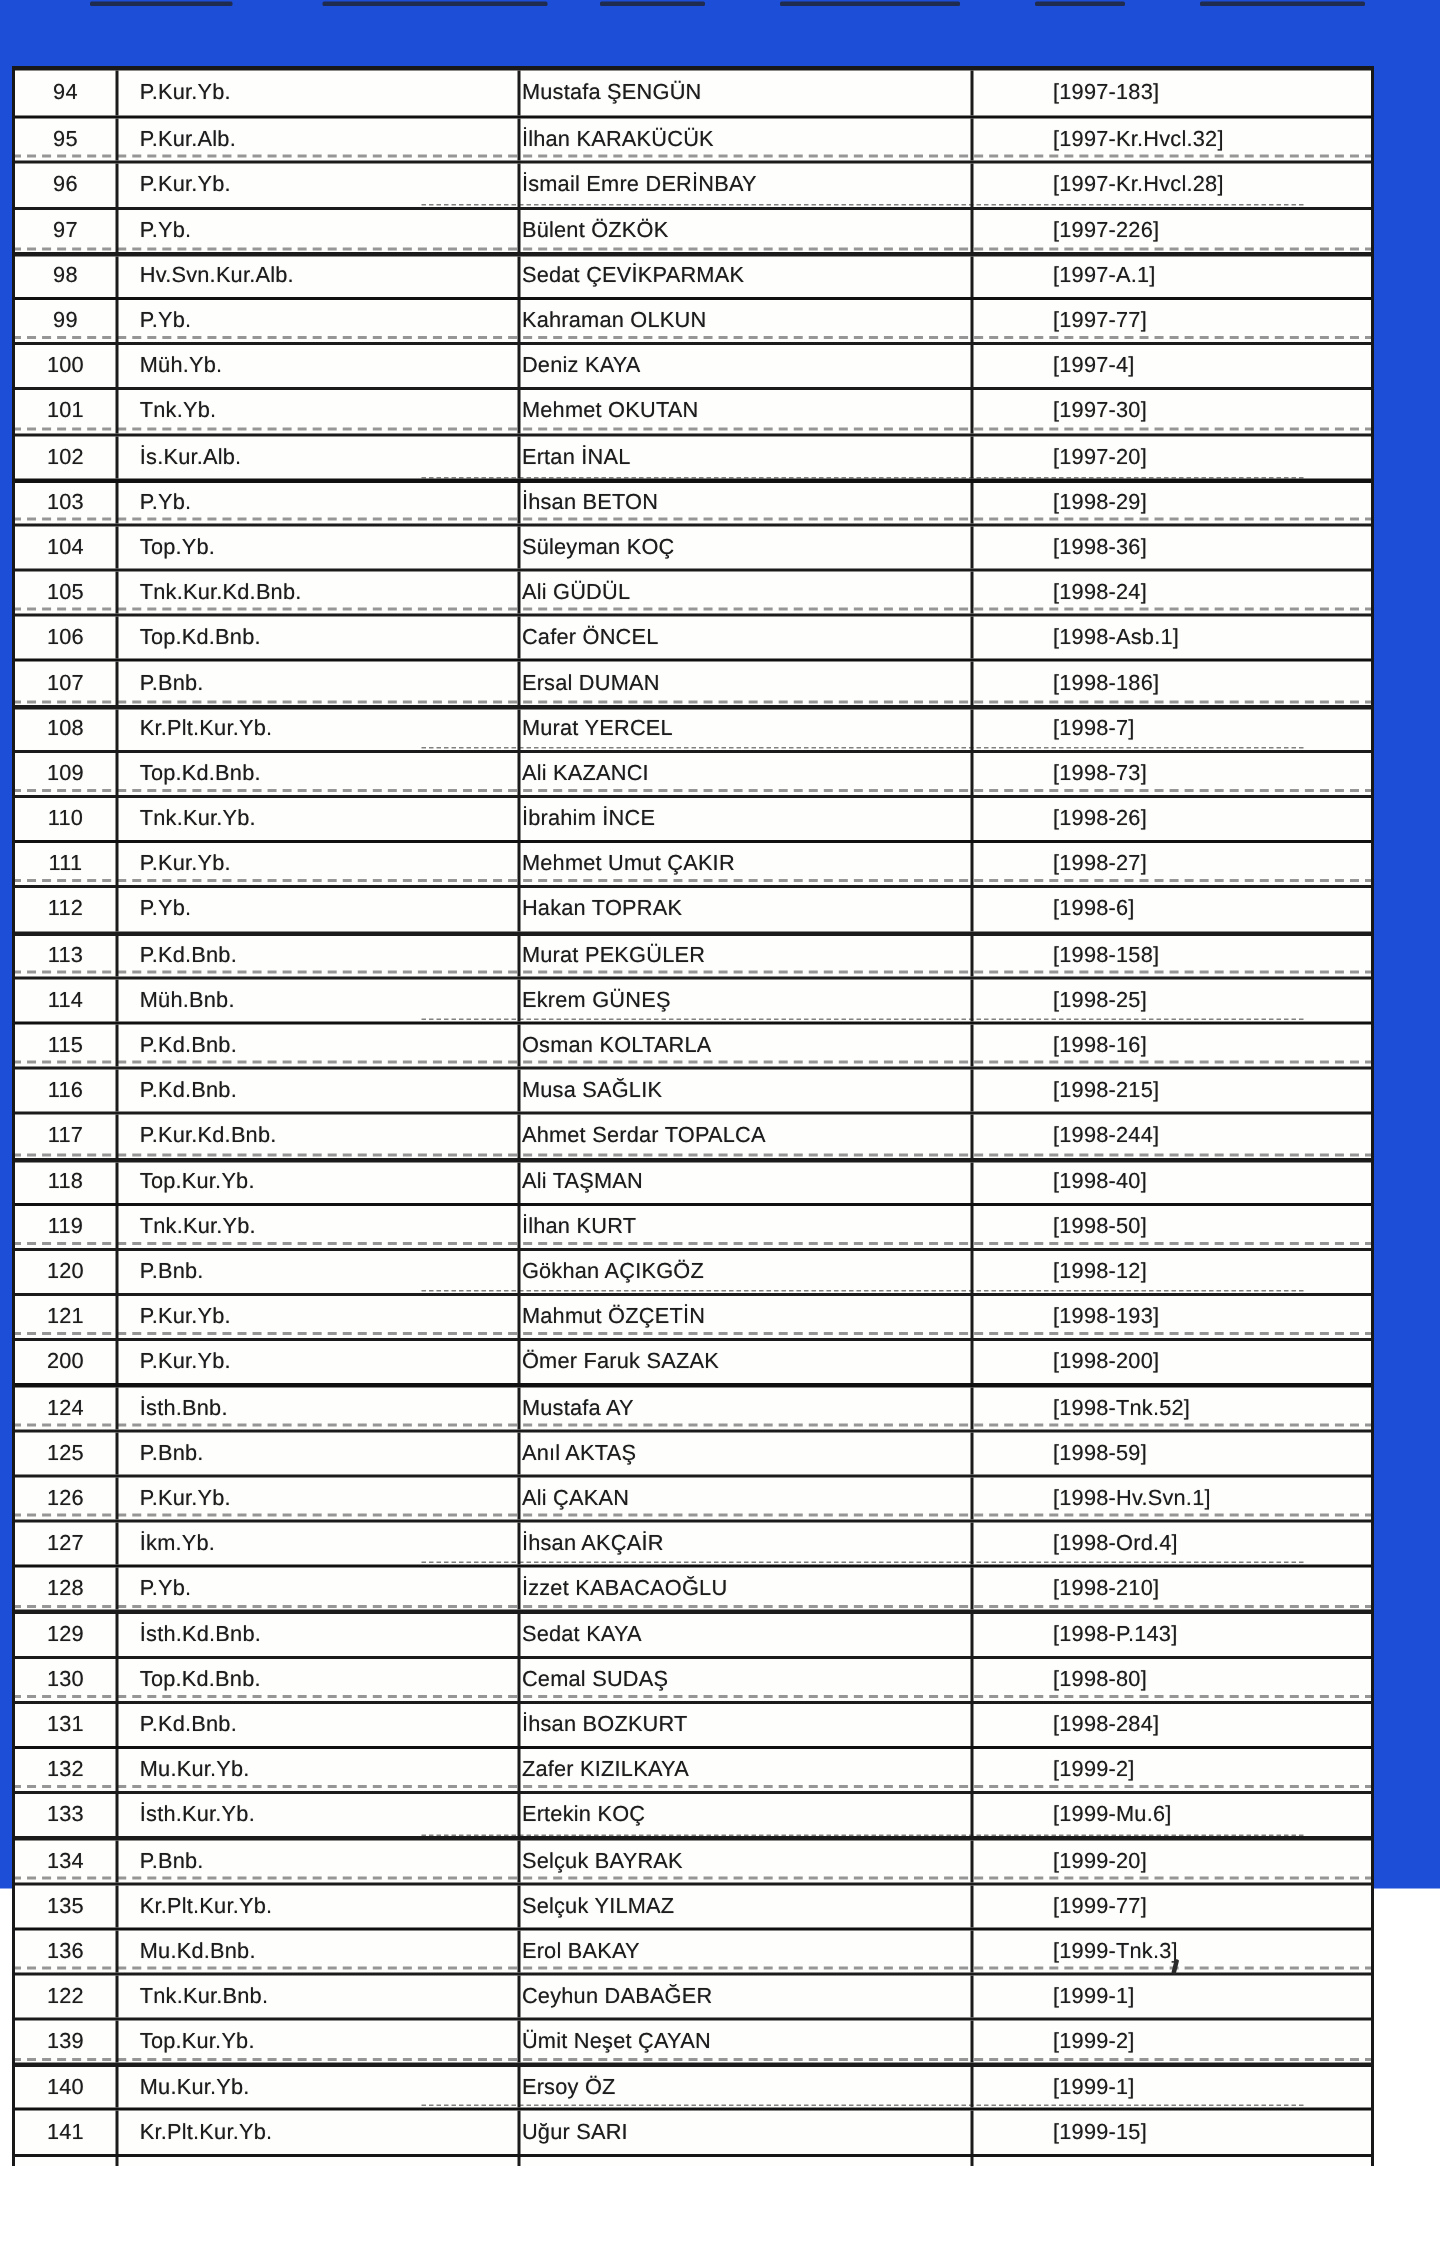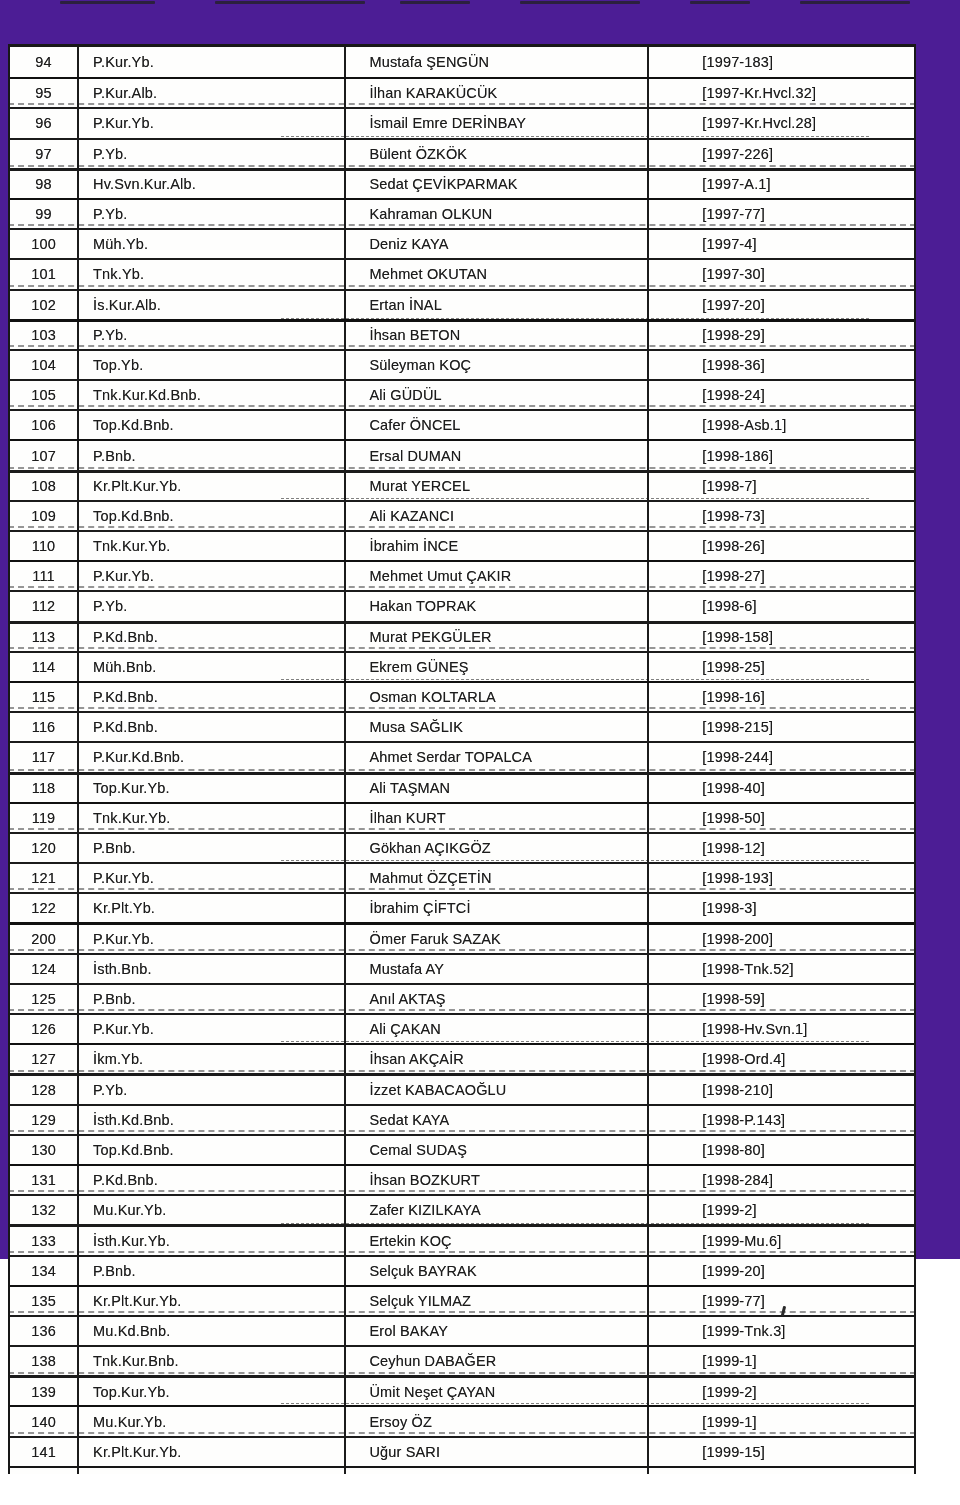--- a/index.html
+++ b/index.html
@@ -1,21 +1,21 @@
 <!DOCTYPE html>
 <html><head>
 <meta charset="utf-8">
 <style>
   html,body{margin:0;padding:0;}
   body{
     width:960px;height:1505px;overflow:hidden;background:#ffffff;
     font-family:"Liberation Sans","DejaVu Sans",sans-serif;
   }
   .page{
-    position:relative;width:960px;height:1259px;background:#4c1d95;color:#1d1d1d;
+    position:relative;width:960px;height:1259px;background:#1d4ed8;color:#1d1d1d;
   }
   
   .top-noise{position:absolute;top:0;left:0;width:960px;height:8px;}
   .top-noise span{position:absolute;top:1px;height:3px;background:#222;opacity:.75;border-radius:1px;}
   .tn1{left:60px;width:95px;}
   .tn2{left:215px;width:150px;top:2px;}
   .tn3{left:400px;width:70px;}
   .tn4{left:520px;width:120px;top:2px;}
   .tn5{left:690px;width:60px;}
   .tn6{left:800px;width:110px;top:2px;}
@@ -43,21 +43,21 @@
     content:"";position:absolute;left:30%;right:5%;top:-4px;
     border-top:1px dashed rgba(25,25,25,.55);pointer-events:none;
   }
   .cell{
     box-sizing:border-box;display:flex;align-items:center;
     font-size:14.5px;letter-spacing:.15px;white-space:nowrap;overflow:hidden;
     color:#1c1c1c;text-shadow:0 0 .5px rgba(10,10,10,.55);
   }
   .c-no{width:73px;justify-content:center;border-right:2px solid #1b1b1b;}
   .c-rank{width:282px;border-right:2px solid #1b1b1b;padding-left:14px;}
-  .c-name{width:319px;border-right:2px solid #1b1b1b;padding-left:23px;}
+  .c-name{width:319px;border-right:2px solid #1b1b1b;padding-left:1px;}
   .c-code{width:230px;padding-left:6px;margin-left:47px;}
   .row.partial{height:8px;overflow:hidden;border-top:2px solid #161616;}
   .row.partial .cell{font-size:14.5px;}
   
   .stray{
     position:absolute;left:782px;top:1306px;width:2.5px;height:10px;
     background:#2a2a2a;transform:rotate(14deg);border-radius:1px;
   }
 </style>
 </head>
@@ -238,26 +238,20 @@
     <div class="cell c-name">Gökhan AÇIKGÖZ</div>
     <div class="cell c-code">[1998-12]</div>
   </div>
         <div class="row">
     <div class="cell c-no">121</div>
     <div class="cell c-rank">P.Kur.Yb.</div>
     <div class="cell c-name">Mahmut ÖZÇETİN</div>
     <div class="cell c-code">[1998-193]</div>
   </div>
         <div class="row">
-    <div class="cell c-no">122</div>
-    <div class="cell c-rank">Kr.Plt.Yb.</div>
-    <div class="cell c-name">İbrahim ÇİFTCİ</div>
-    <div class="cell c-code">[1998-3]</div>
-  </div>
-        <div class="row">
     <div class="cell c-no">200</div>
     <div class="cell c-rank">P.Kur.Yb.</div>
     <div class="cell c-name">Ömer Faruk SAZAK</div>
     <div class="cell c-code">[1998-200]</div>
   </div>
         <div class="row">
     <div class="cell c-no">124</div>
     <div class="cell c-rank">İsth.Bnb.</div>
     <div class="cell c-name">Mustafa AY</div>
     <div class="cell c-code">[1998-Tnk.52]</div>
@@ -328,21 +322,21 @@
     <div class="cell c-name">Selçuk YILMAZ</div>
     <div class="cell c-code">[1999-77]</div>
   </div>
         <div class="row">
     <div class="cell c-no">136</div>
     <div class="cell c-rank">Mu.Kd.Bnb.</div>
     <div class="cell c-name">Erol BAKAY</div>
     <div class="cell c-code">[1999-Tnk.3]</div>
   </div>
         <div class="row">
-    <div class="cell c-no">138</div>
+    <div class="cell c-no">122</div>
     <div class="cell c-rank">Tnk.Kur.Bnb.</div>
     <div class="cell c-name">Ceyhun DABAĞER</div>
     <div class="cell c-code">[1999-1]</div>
   </div>
         <div class="row">
     <div class="cell c-no">139</div>
     <div class="cell c-rank">Top.Kur.Yb.</div>
     <div class="cell c-name">Ümit Neşet ÇAYAN</div>
     <div class="cell c-code">[1999-2]</div>
   </div>

